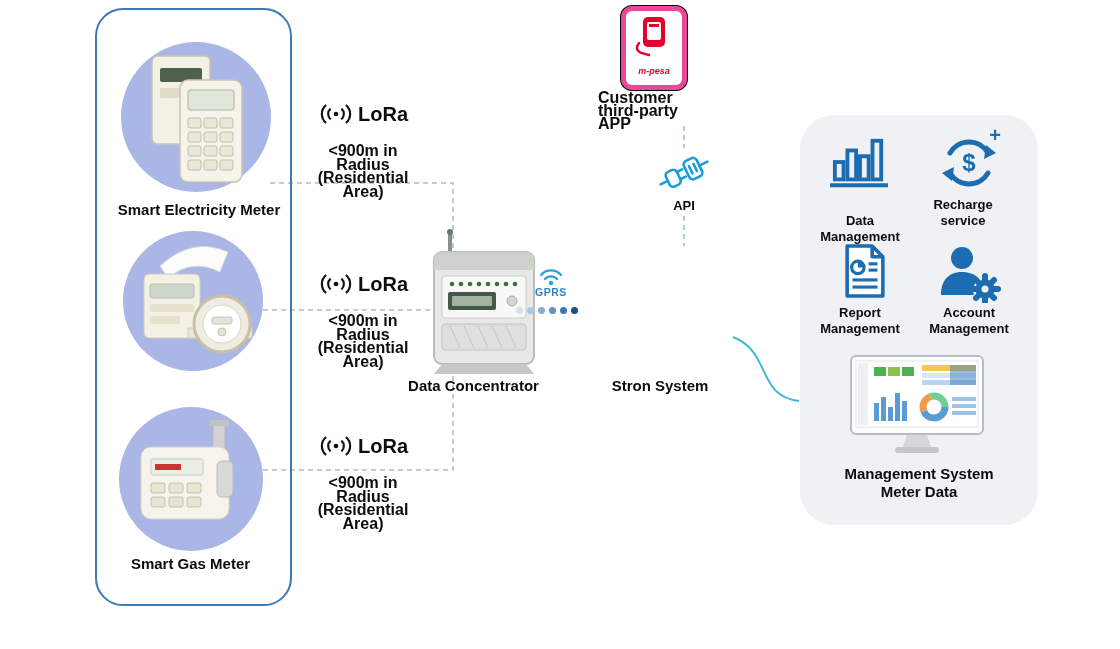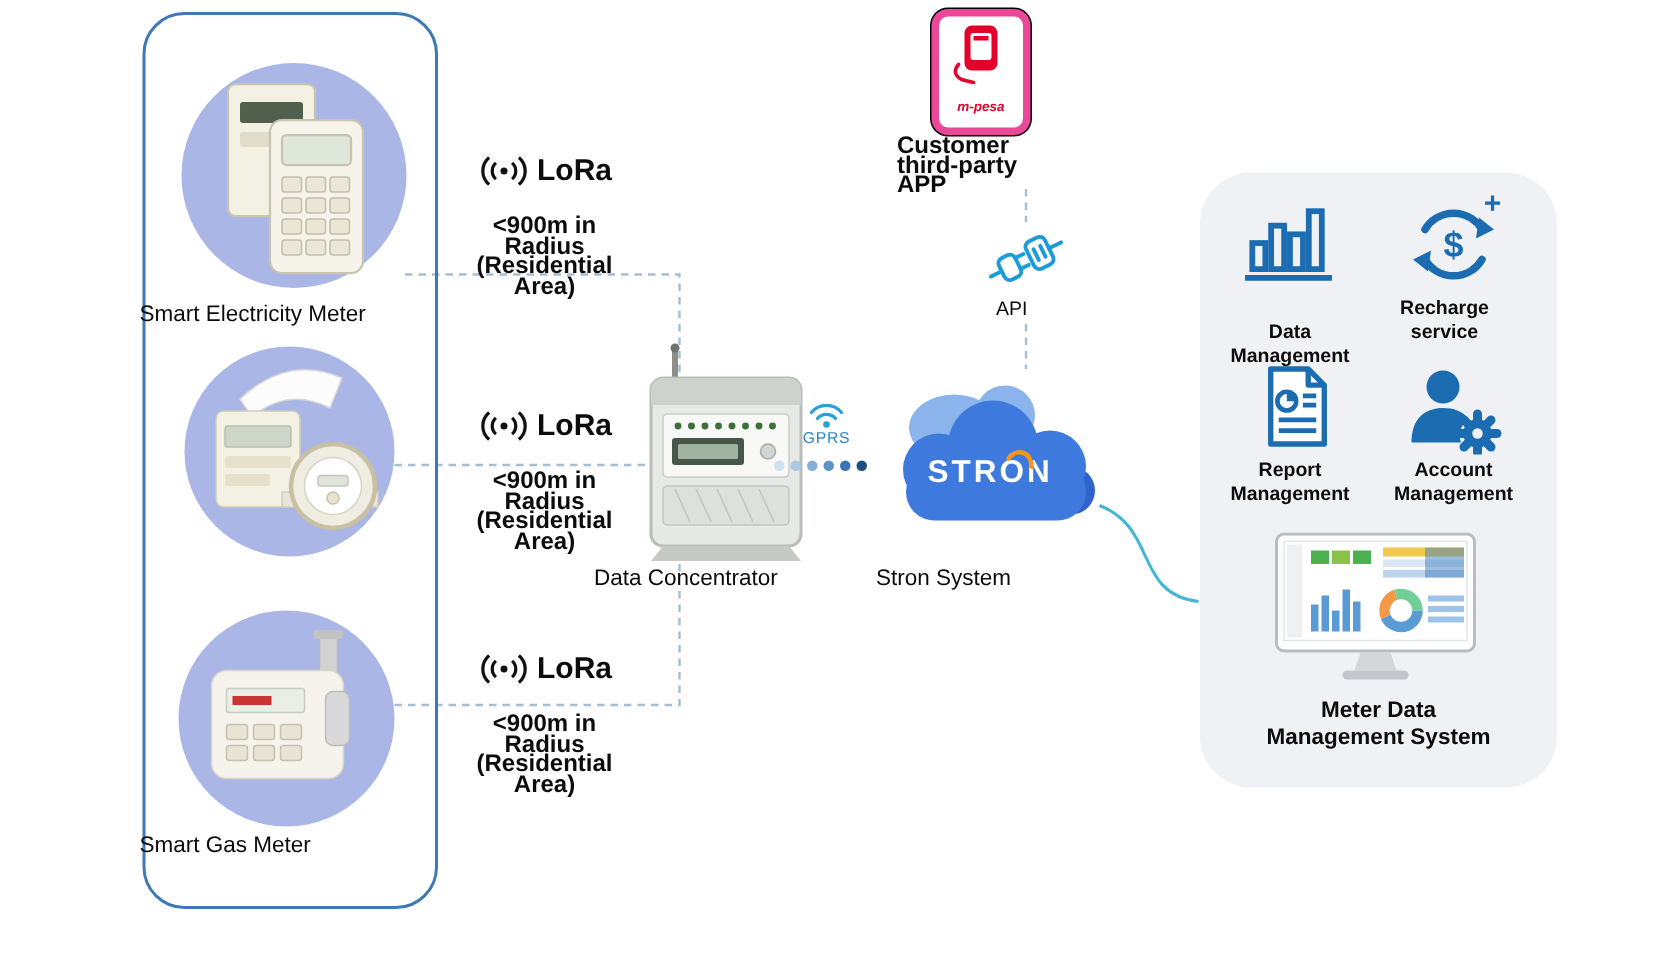--- a/index.html
+++ b/index.html
@@ -1,29 +1,29 @@
 <!DOCTYPE html>
 <html><head>
 <meta charset="utf-8">
 <style>
   html,body{margin:0;padding:0;background:#ffffff;}
   .stage{position:relative;width:1120px;height:649px;background:#ffffff;overflow:hidden;
          font-family:"Liberation Sans",sans-serif;color:#0c0c0c;}
   .abs{position:absolute;}
-  .lbl{position:absolute;font-weight:normal;color:#0c0c0c;}
+  .lbl{position:absolute;font-weight:bold;text-align:center;color:#0c0c0c;}
   .fs15{font-size:15px;line-height:17px;}
   .enclosure{position:absolute;left:95px;top:8px;width:193px;height:594px;
              border:2px solid #3f79b5;border-radius:28px;}
   .bubble{position:absolute;border-radius:50%;background:#a9b6e6;}
   .lora{position:absolute;width:126px;text-align:center;}
   .lora-head{display:flex;align-items:center;justify-content:center;gap:4px;height:28px;}
   .lora-word{font-size:20px;font-weight:bold;}
   .lora-sub{font-size:16px;font-weight:bold;line-height:13.5px;margin-top:16px;}
   .gprs-wrap{position:absolute;left:526px;top:266px;width:50px;text-align:center;}
-  .gprs-txt{font-size:10.5px;font-weight:normal;color:#2b86c5;letter-spacing:0.5px;}
+  .gprs-txt{font-size:10.5px;font-weight:bold;color:#2b86c5;letter-spacing:0.5px;}
   .dots{position:absolute;left:516px;top:307px;display:flex;gap:4px;}
   .dot{width:7px;height:7px;border-radius:50%;}
   .cloud-wrap{position:absolute;left:584px;top:247px;width:152px;height:115px;}
   .stron-text{position:absolute;left:0;right:0;top:56px;text-align:center;color:#fff;
               font-weight:bold;font-size:21px;letter-spacing:2px;}
   .o-accent{position:absolute;left:86px;top:53px;width:13px;height:13px;border-radius:50%;
             border:3.5px solid transparent;border-top-color:#f7941d;border-right-color:#f7941d;
             transform:rotate(-25deg);}
   .phone{position:absolute;left:621px;top:6px;width:66px;height:84px;background:#ec4899;
          border-radius:11px;box-shadow:0 0 0 1px #000;}
@@ -209,35 +209,20 @@
   </div>
   <div class="dots">
     <span class="dot" style="background:#cfe0ef;"></span>
     <span class="dot" style="background:#aac8e4;"></span>
     <span class="dot" style="background:#85aed7;"></span>
     <span class="dot" style="background:#5f93c8;"></span>
     <span class="dot" style="background:#3b76b4;"></span>
     <span class="dot" style="background:#1e4e7e;"></span>
   </div>
 
-  <div class="cloud-wrap">
-    <svg width="152" height="115" viewBox="0 0 152 115">
-      <ellipse cx="52" cy="38" rx="30" ry="22" fill="#8cb4ec"></ellipse>
-      <circle cx="86" cy="30" r="20" fill="#8cb4ec"></circle>
-      <circle cx="130" cy="80" r="16" fill="#2f62cc"></circle>
-      <g fill="#3e7ade">
-        <circle cx="42" cy="66" r="24"></circle>
-        <circle cx="78" cy="50" r="30"></circle>
-        <circle cx="116" cy="64" r="24"></circle>
-        <rect x="20" y="62" width="120" height="38" rx="19"></rect>
-      </g>
-    </svg>
-    <div class="stron-text">STRON</div>
-    <div class="o-accent"></div>
-  </div>
   <div class="lbl fs15" style="left:584px;top:377px;width:152px;">Stron System</div>
 
   <div class="phone">
     <div class="phone-screen">
       <svg width="56" height="46" viewBox="0 0 56 46" style="margin:2px auto 0;">
         <rect x="17" y="4" width="22" height="30" rx="5" fill="#e4002b"></rect>
         <rect x="21" y="9" width="14" height="18" rx="2" fill="#ffffff"></rect>
         <rect x="23" y="11" width="10" height="3" fill="#e4002b"></rect>
         <path d="M13,30 q-5,6 2,10 l8,2" fill="none" stroke="#e4002b" stroke-width="2.4" stroke-linecap="round"></path>
       </svg>
@@ -346,19 +331,19 @@
       <circle cx="84" cy="52" r="11" fill="none" stroke="#5b9bd5" stroke-width="7" stroke-dasharray="30 40"></circle>
       <circle cx="84" cy="52" r="11" fill="none" stroke="#f2994a" stroke-width="7" stroke-dasharray="18 52" stroke-dashoffset="-30"></circle>
       <circle cx="84" cy="52" r="11" fill="none" stroke="#6fcf97" stroke-width="7" stroke-dasharray="22 48" stroke-dashoffset="-48"></circle>
       <rect x="102" y="42" width="24" height="4" fill="#9ec3e8"></rect>
         <rect x="102" y="49" width="24" height="4" fill="#9ec3e8"></rect>
         <rect x="102" y="56" width="24" height="4" fill="#9ec3e8"></rect>
       <path d="M57,80 L77,80 L81,92 L53,92 Z" fill="#d4d6da"></path>
       <rect x="45" y="92" width="44" height="6" rx="3" fill="#c3c6cb"></rect>
     </svg>
     <div class="mdms-lbl">
+      <div>Management System</div>
       <div>Meter Data</div>
-      <div>Management System</div>
     </div>
 
   </div>
 
 </div>
 
 </body></html>

